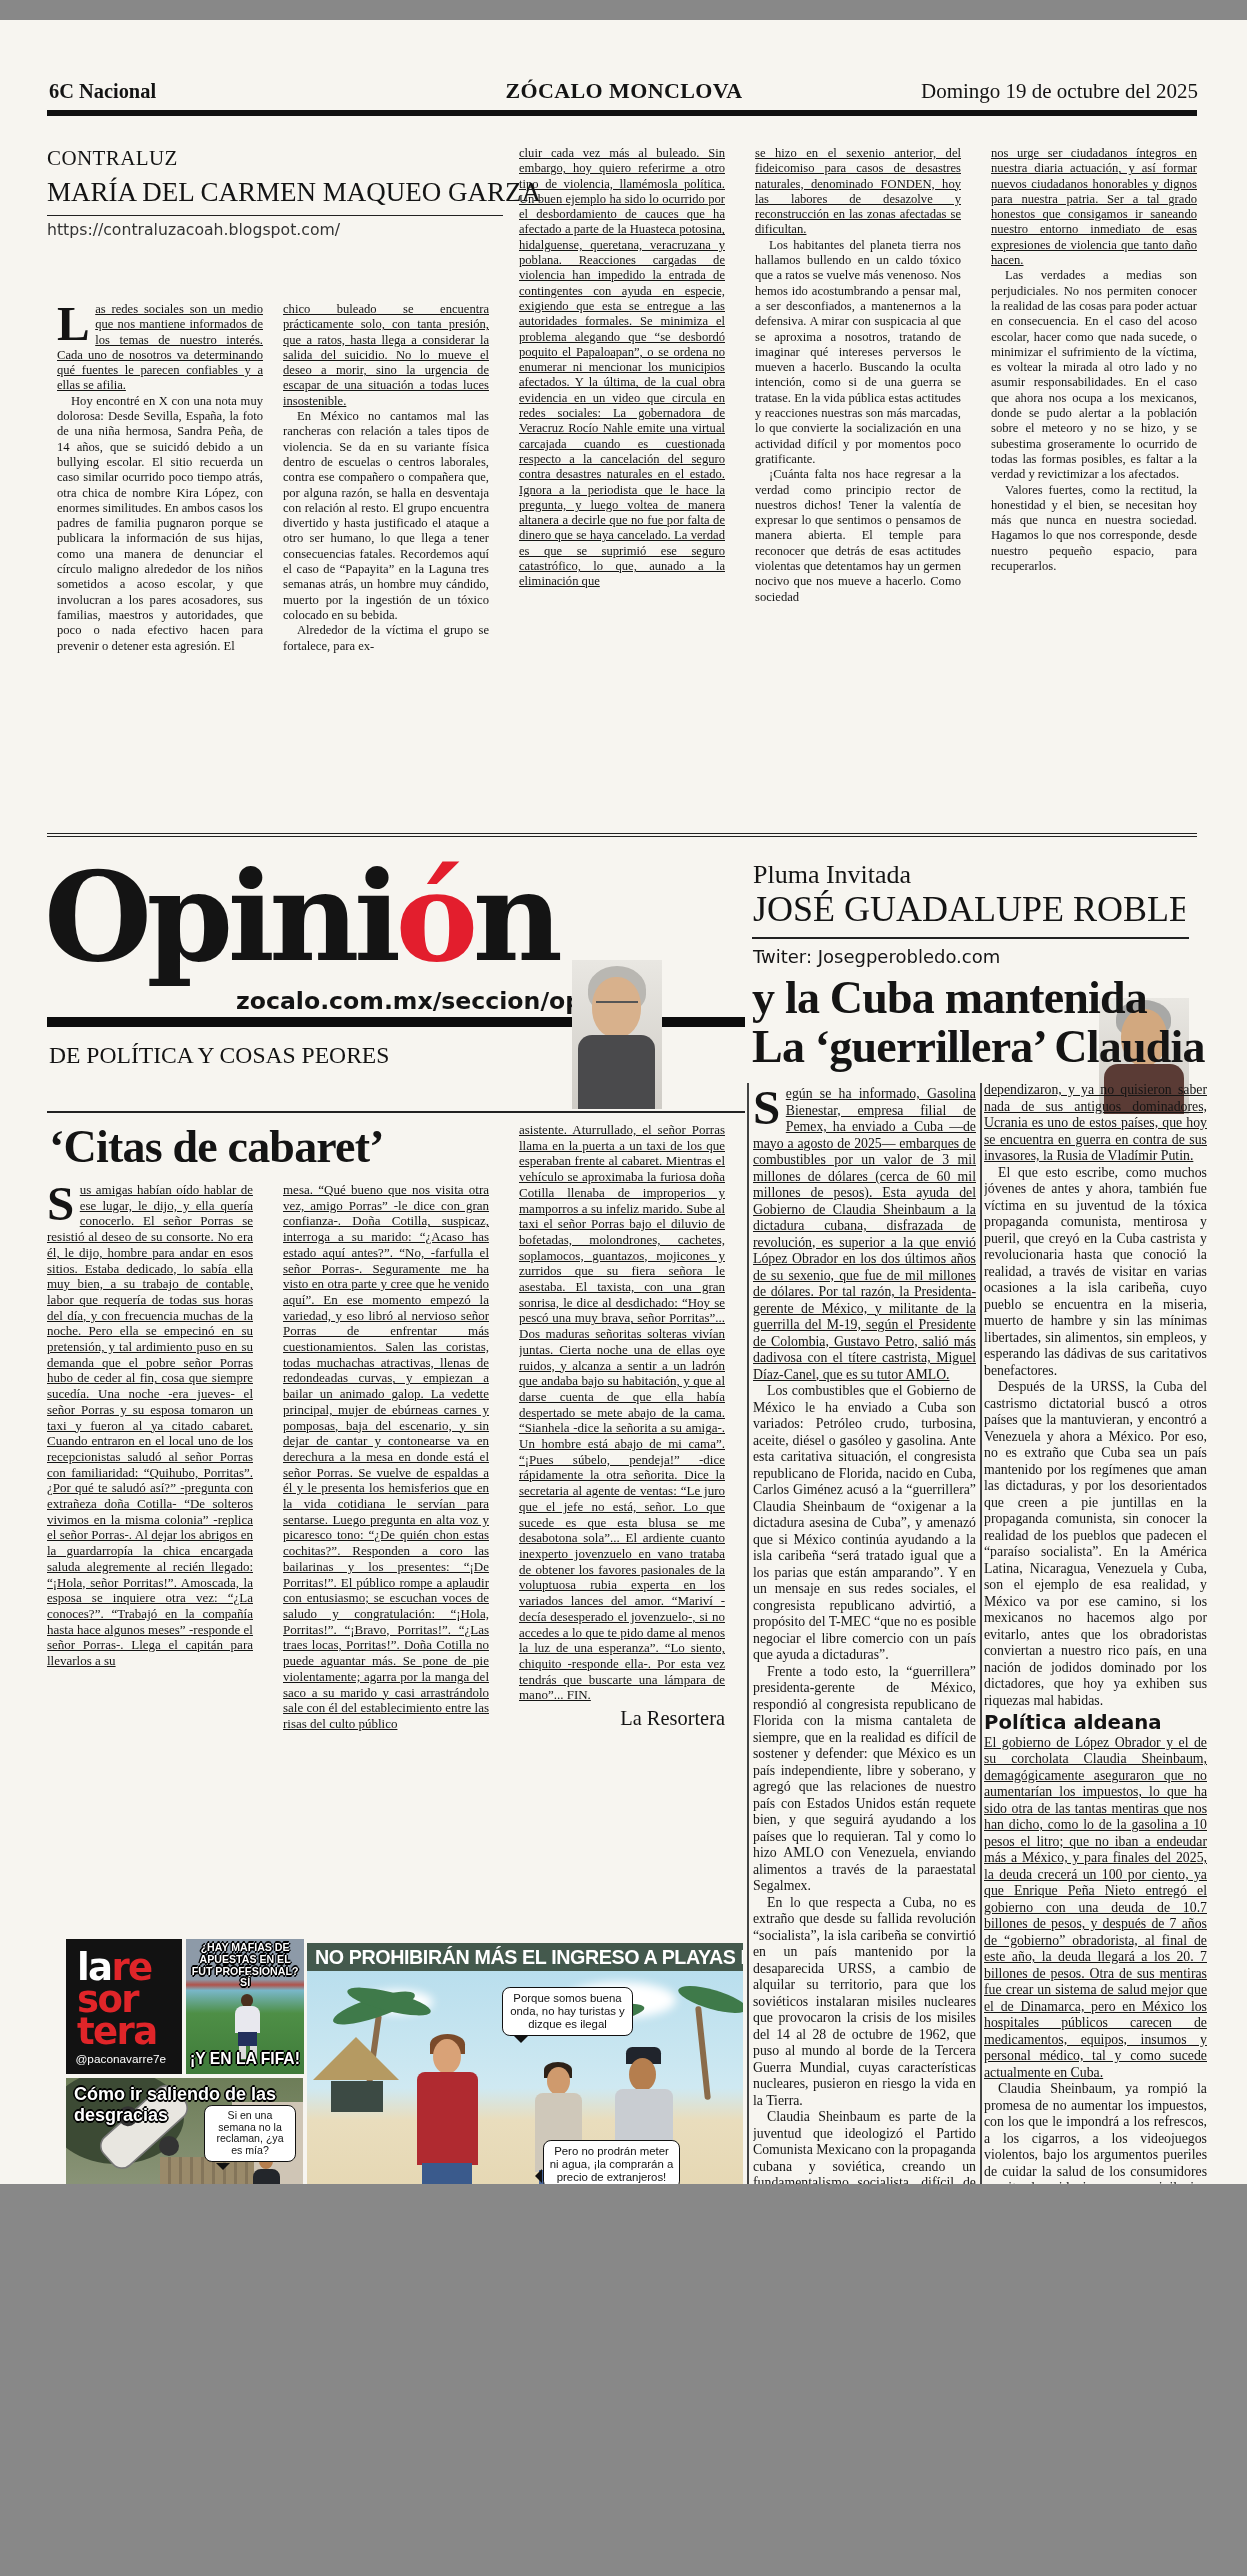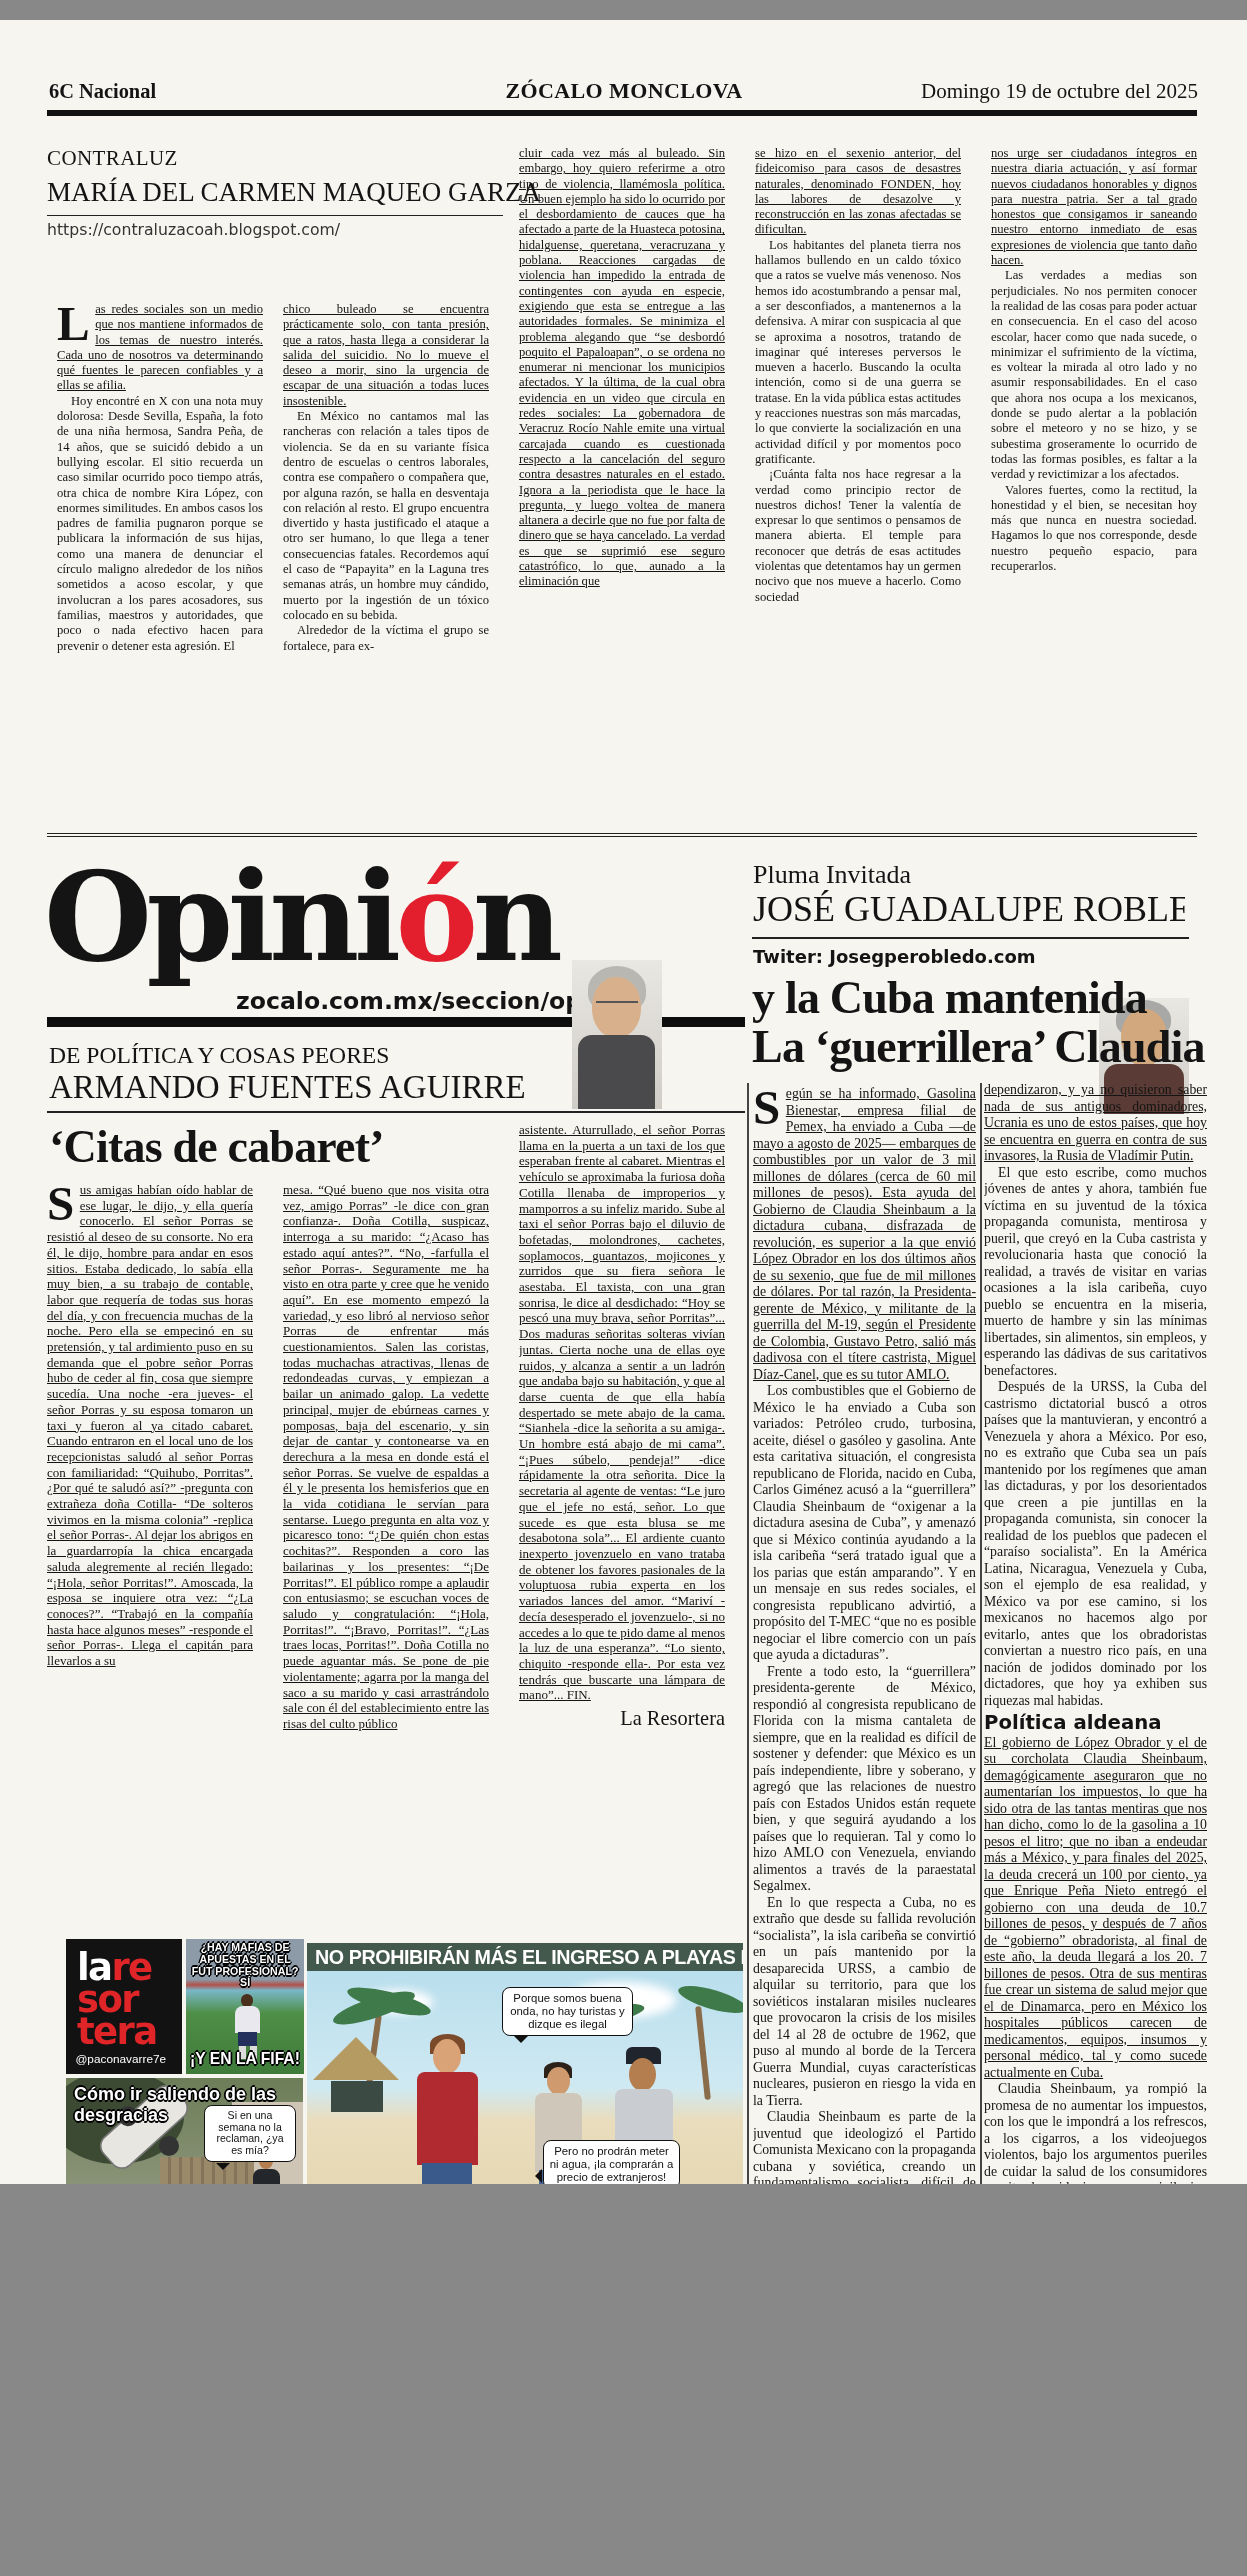--- a/index.html
+++ b/index.html
@@ -115,21 +115,20 @@
       </div>
   </div>
 
   <div class="abs" style="left:47px;top:813px;width:1150px;height:2.4px;border-top:1.6px solid #222;border-bottom:1.6px solid #222;"></div>
 
   <div class="abs masthead" style="left:44px;top:835px;"><span>Opini</span><span class="accent">ó</span><span>n</span></div>
   <div class="abs masthead-url" style="left:236px;top:967px;">zocalo.com.mx/seccion/opinion</div>
   <div class="abs fat-rule" style="left:47px;top:997px;width:698px;"></div>
 
   <div class="abs kicker2" style="left:49px;top:1022px;">DE POLÍTICA Y COSAS PEORES</div>
-  <div class="abs byline2" style="left:49px;top:1049px;">ARMANDO FUENTES AGUIRRE</div>
   <div class="abs byline-rule" style="left:47px;top:1091px;width:698px;"></div>
 
   <div class="abs portrait" style="left:572px;top:940px;width:90px;height:149px;">
     <div class="hair" style="left:15.7px;top:6.3px;width:58px;height:47px;background:#b9b7b2;"></div>
     <div class="face" style="left:20.4px;top:17.3px;width:49px;height:61px;"></div>
     <div class="glasses" style="left:23.6px;top:41px;width:42px;"></div>
     <div class="body" style="left:6.3px;top:75px;width:77px;height:74px;background:#4a4a4c;"></div>
   </div>
   <div class="abs headline-l" style="left:49px;top:1102px;">‘Citas de cabaret’</div>
 
@@ -142,21 +141,21 @@
   <div class="ncol mid" style="left:519px;top:1102px;height:739px;">
     <div>
         <p>asistente. Aturrullado, el señor Porras llama en la puerta a un taxi de los que esperaban frente al cabaret. Mientras el vehículo se aproximaba la furiosa doña Cotilla llenaba de improperios y mamporros a su infeliz marido. Sube al taxi el señor Porras bajo el diluvio de bofetadas, molondrones, cachetes, soplamocos, guantazos, mojicones y zurridos que su fiera señora le asestaba. El taxista, con una gran sonrisa, le dice al desdichado: “Hoy se pescó una muy brava, señor Porritas”... Dos maduras señoritas solteras vivían juntas. Cierta noche una de ellas oye ruidos, y alcanza a sentir a un ladrón que andaba bajo su habitación, y que al darse cuenta de que ella había despertado se mete abajo de la cama. “Sianhela -dice la señorita a su amiga-. Un hombre está abajo de mi cama”. “¡Pues súbelo, pendeja!” -dice rápidamente la otra señorita. Dice la secretaria al agente de ventas: “Le juro que el jefe no está, señor. Lo que sucede es que esta blusa se me desabotona sola”... El ardiente cuanto inexperto jovenzuelo en vano trataba de obtener los favores pasionales de la voluptuosa rubia experta en los variados lances del amor. “Mariví -decía desesperado el jovenzuelo-, si no accedes a lo que te pido dame al menos la luz de una esperanza”. “Lo siento, chiquito -responde ella-. Por esta vez tendrás que buscarte una lámpara de mano”... FIN.</p>
       </div>
     <div class="attribution">La Resortera</div>
   </div>
 
   <div class="abs" style="left:753px;top:840px;font-size:26px;">Pluma Invitada</div>
   <div class="abs" style="left:753px;top:868px;font-size:36px;white-space:nowrap;width:432px;overflow:hidden;">JOSÉ GUADALUPE ROBLEDO</div>
   <div class="abs byline-rule" style="left:752px;top:917px;width:437px;"></div>
-  <div class="abs" style="left:753px;top:926px;font-family:'DejaVu Sans','Liberation Sans',sans-serif;font-weight:bold;font-size:18px;">Twiter: Josegperobledo.com</div>
+  <div class="abs" style="left:753px;top:926px;font-family:'DejaVu Sans','Liberation Sans',sans-serif;font-weight:normal;font-size:18px;">Twiter: Josegperobledo.com</div>
 
   <div class="abs portrait" style="left:1099px;top:829px;width:90px;height:116px;">
     <div class="hair" style="left:17.3px;top:1.6px;width:55px;height:38px;background:#a8a8a6;"></div>
     <div class="face" style="left:22px;top:11px;width:46px;height:57px;background:#d2a87f;"></div>
     <div class="body" style="left:4.7px;top:66px;width:80px;height:50px;background:#5a3b35;"></div>
   </div>
   <div class="abs headline-l" style="left:752px;top:953px;">
     <div>y la Cuba mantenida</div>
     <div>La ‘guerrillera’ Claudia</div>
   </div>

